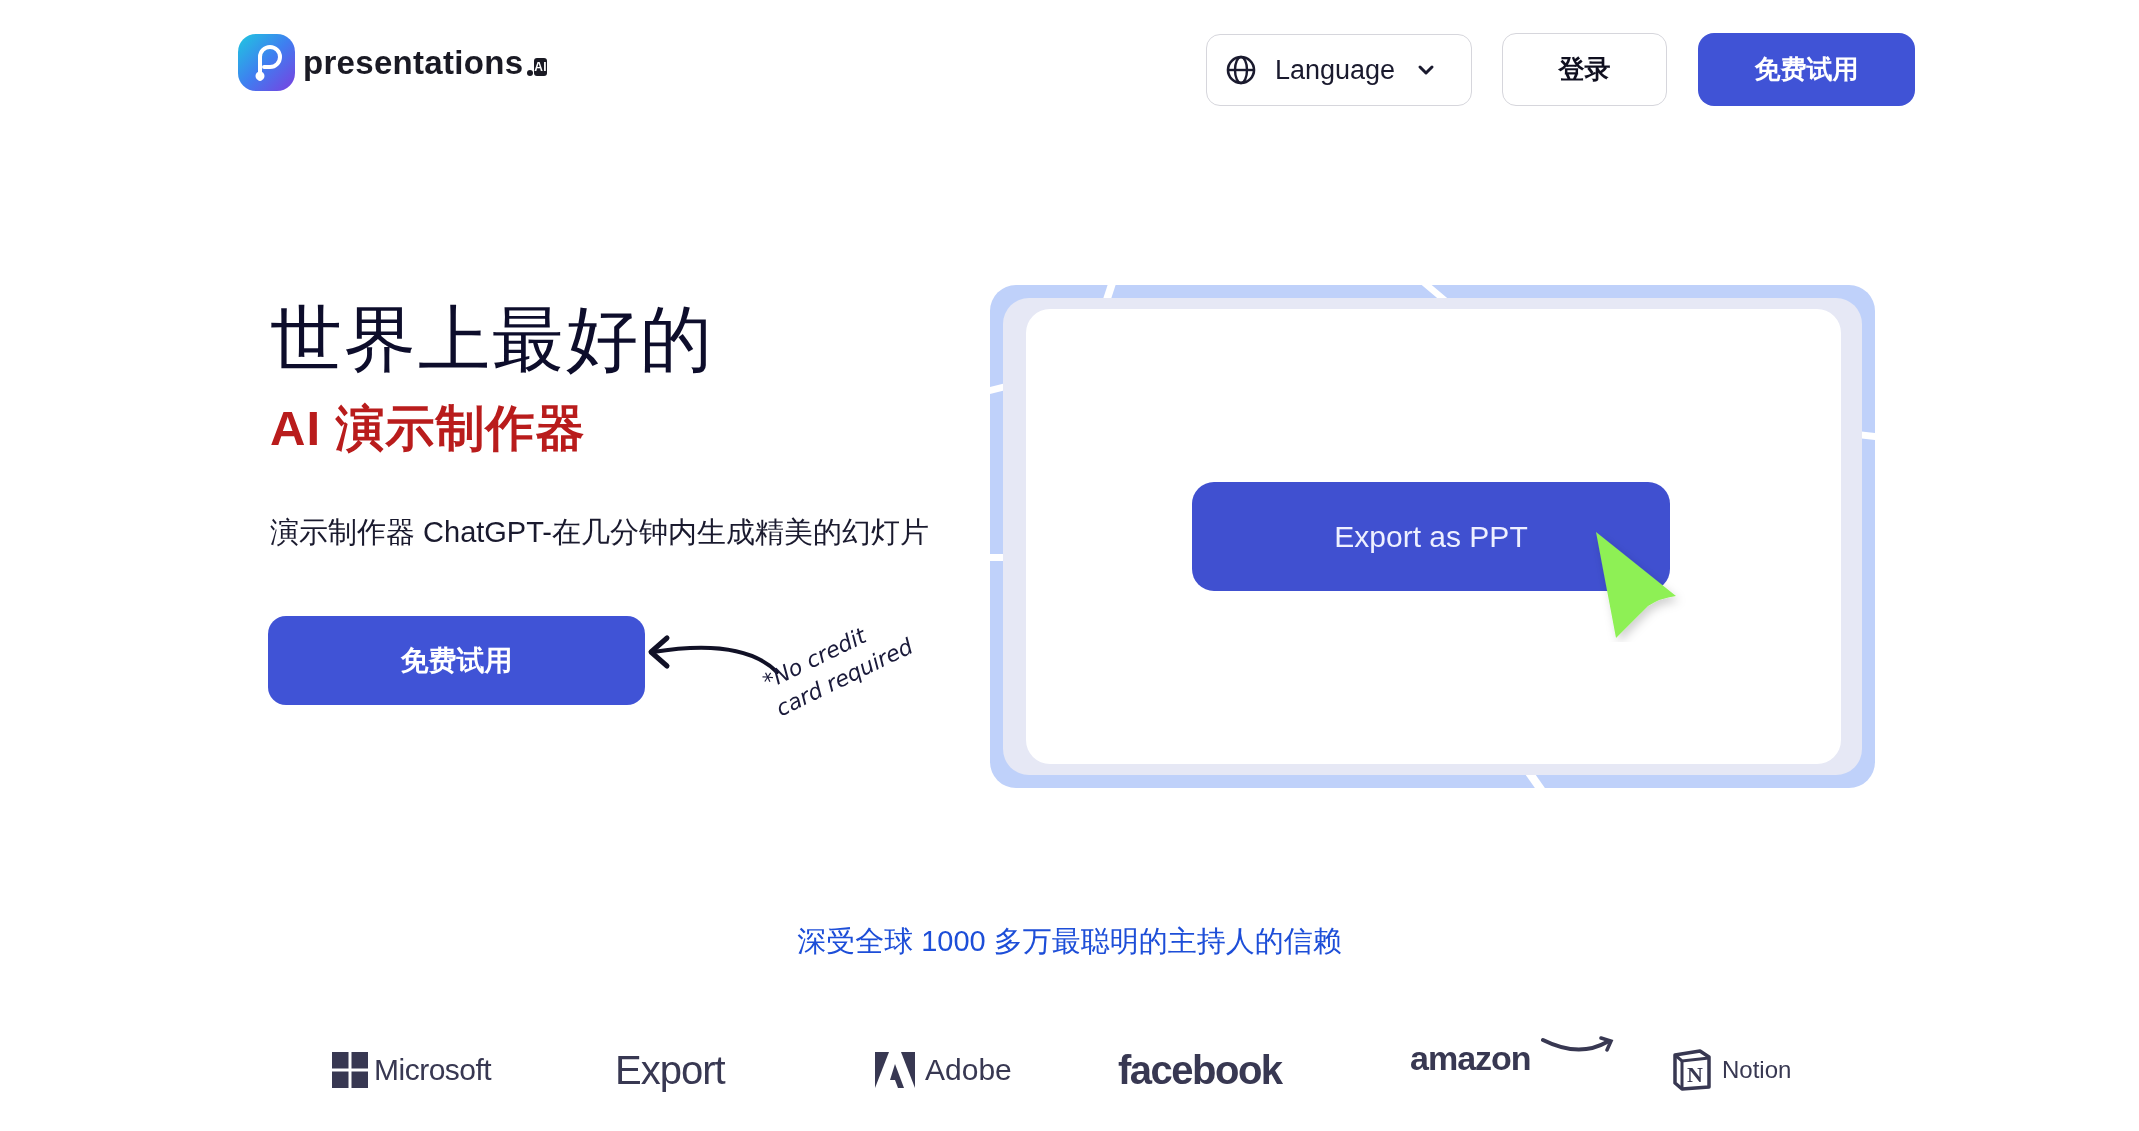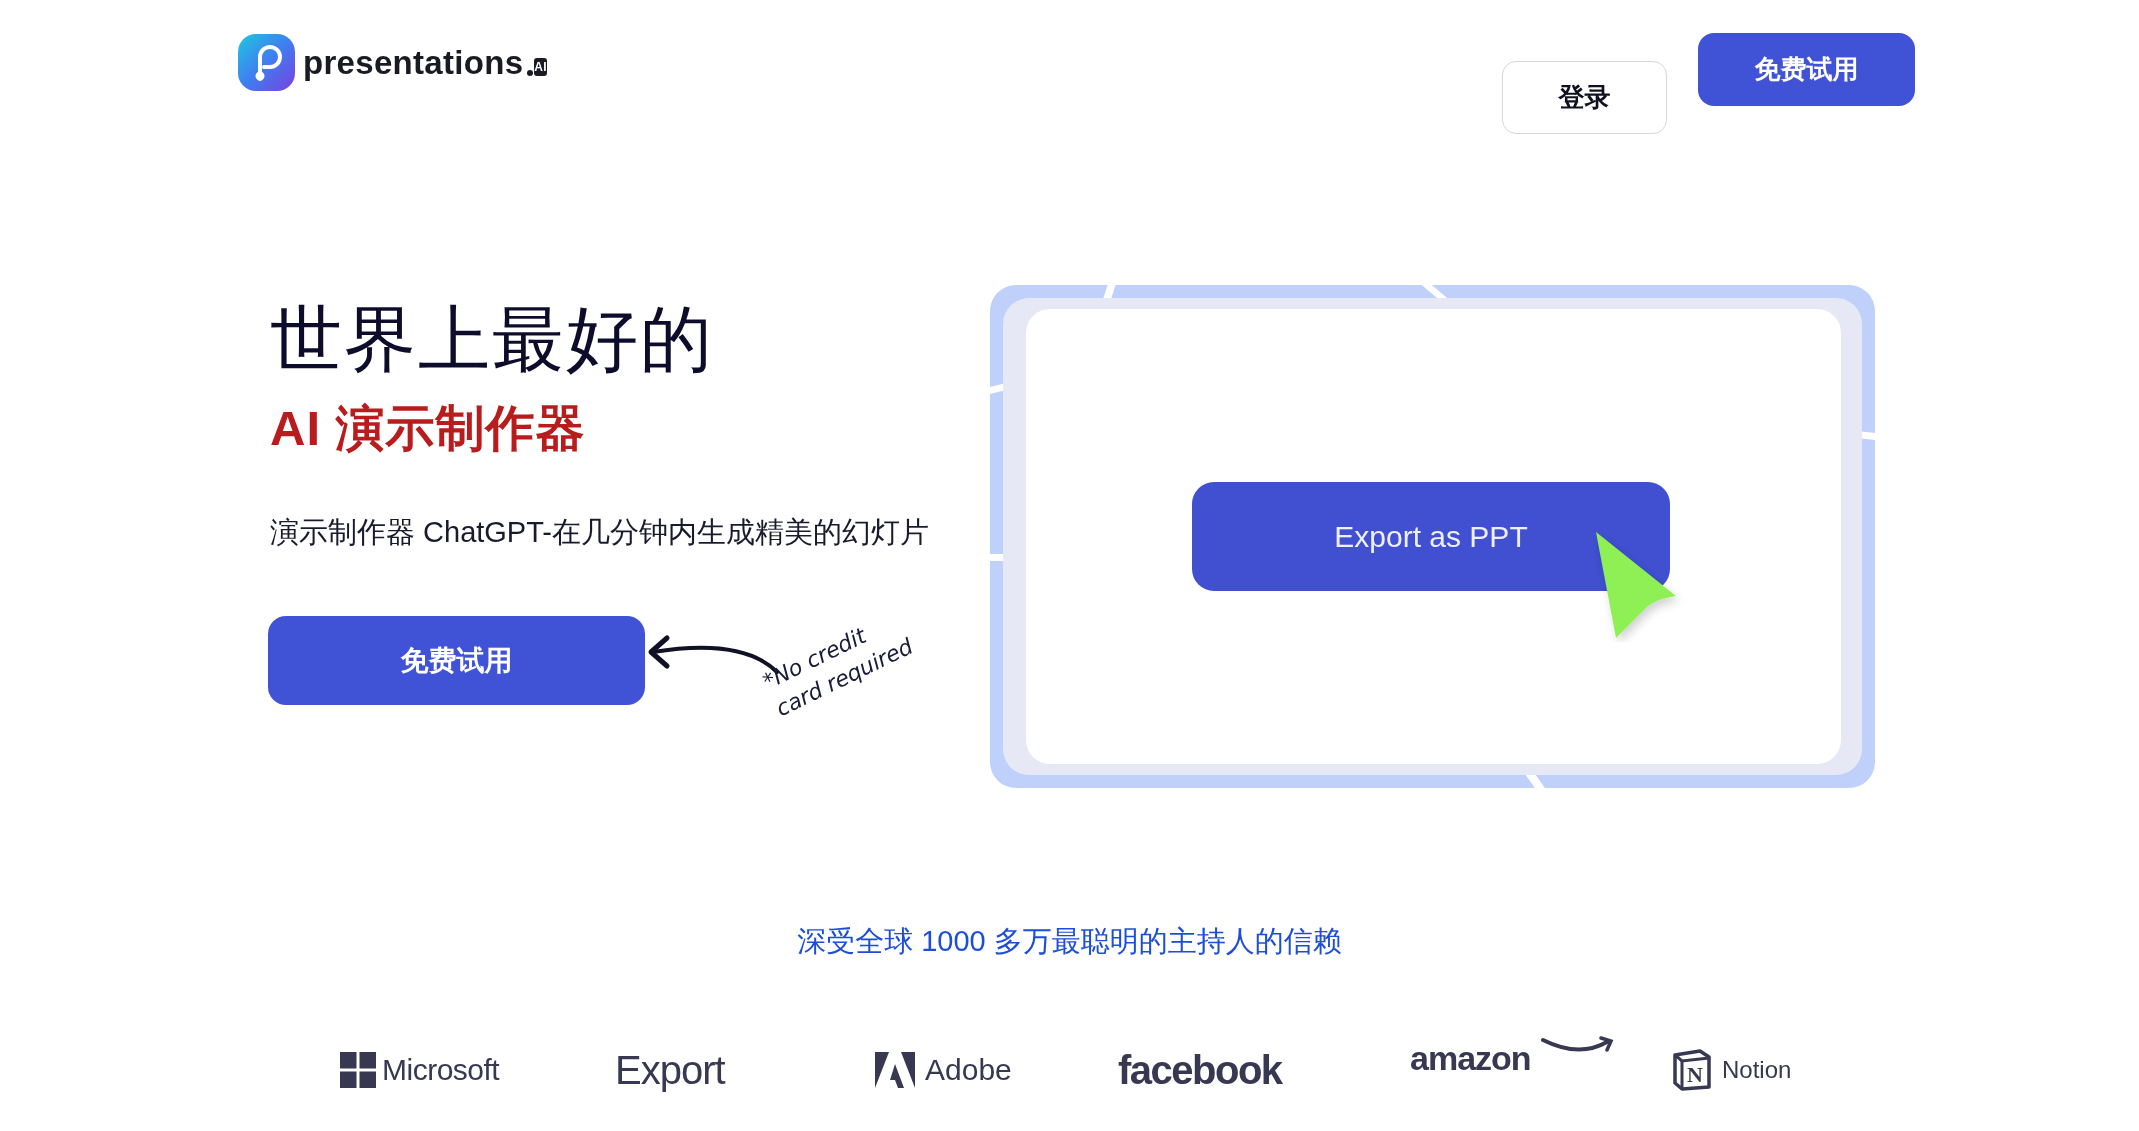--- a/index.html
+++ b/index.html
@@ -37,21 +37,21 @@
       display: flex; align-items: center; padding-left: 18px;
       font-size: 27px; color: #1a1a2e; cursor: pointer;
     }
     .lang-btn .globe { width: 32px; height: 32px; margin-right: 18px; }
     .lang-btn .chev { margin-left: 22px; width: 18px; height: 18px; }
 
     .login-btn {
       position: absolute; left: 1502px; top: 33px; width: 165px; height: 73px;
       border: 1.5px solid #d6d6dc; border-radius: 14px; background: #fff;
       display: flex; align-items: center; justify-content: center;
-      font-size: 26px; font-weight: 700; color: #0f0f1f; cursor: pointer; margin-top: 28px;
+      font-size: 26px; font-weight: 700; color: #0f0f1f; cursor: pointer;
     }
     .try-btn-top {
       position: absolute; left: 1698px; top: 33px; width: 217px; height: 73px;
       border-radius: 16px; background: #4053d6; color: #fff;
       display: flex; align-items: center; justify-content: center;
       font-size: 26px; font-weight: 700; cursor: pointer;
     }
 
     
     .hero-line1 {
@@ -126,20 +126,31 @@
     </div>
     <span class="logo-text">
       <span>presentations</span>
       <span class="logo-ai">
         <span class="dot"></span>
         <span class="box">AI</span>
       </span>
     </span>
   </div>
 
+  <div class="lang-btn">
+    <svg class="globe" viewBox="0 0 32 32">
+      <circle cx="16" cy="16" r="13" fill="none" stroke="#1a1a2e" stroke-width="2.6"></circle>
+      <ellipse cx="16" cy="16" rx="6" ry="13" fill="none" stroke="#1a1a2e" stroke-width="2.4"></ellipse>
+      <line x1="3" y1="16" x2="29" y2="16" stroke="#1a1a2e" stroke-width="2.4"></line>
+    </svg>
+    <span>Language</span>
+    <svg class="chev" viewBox="0 0 18 18">
+      <path d="M3 6 L9 12 L15 6" stroke="#1a1a2e" stroke-width="3" fill="none" stroke-linecap="round" stroke-linejoin="round"></path>
+    </svg>
+  </div>
 
   <div class="login-btn">登录</div>
   <div class="try-btn-top">免费试用</div>
 
   <h1 class="hero-line1">世界上最好的</h1>
   <h1 class="hero-line2">AI 演示制作器</h1>
   <p class="hero-sub">演示制作器 ChatGPT-在几分钟内生成精美的幻灯片</p>
 
   <div class="try-btn-main">免费试用</div>
 
@@ -168,21 +179,21 @@
         <feDropShadow dx="3" dy="5" stdDeviation="5" flood-color="#000" flood-opacity="0.18"></feDropShadow>
       </filter>
     </defs>
     <path d="M20 10 L100 74 Q84 76 72 84 Q60 96 40 116 Z" fill="#8ef055" filter="url(#sh)" stroke-linejoin="round"></path>
   </svg>
 
   <div class="trust">深受全球 1000 多万最聪明的主持人的信赖</div>
 
   <div class="logos">
 
-    <div class="brand" style="left:332px;margin-left:8px;">
+    <div class="brand" style="left:332px;">
       <svg width="36" height="36" viewBox="0 0 36 36" style="margin-right:6px;">
         <rect x="0" y="0" width="16.5" height="16.5" fill="#383852"></rect>
         <rect x="19.5" y="0" width="16.5" height="16.5" fill="#383852"></rect>
         <rect x="0" y="19.5" width="16.5" height="16.5" fill="#383852"></rect>
         <rect x="19.5" y="19.5" width="16.5" height="16.5" fill="#383852"></rect>
       </svg>
       <span class="label" style="font-size:30px;letter-spacing:-0.5px;">Microsoft</span>
     </div>
 
     <div class="brand" style="left:615px;">

